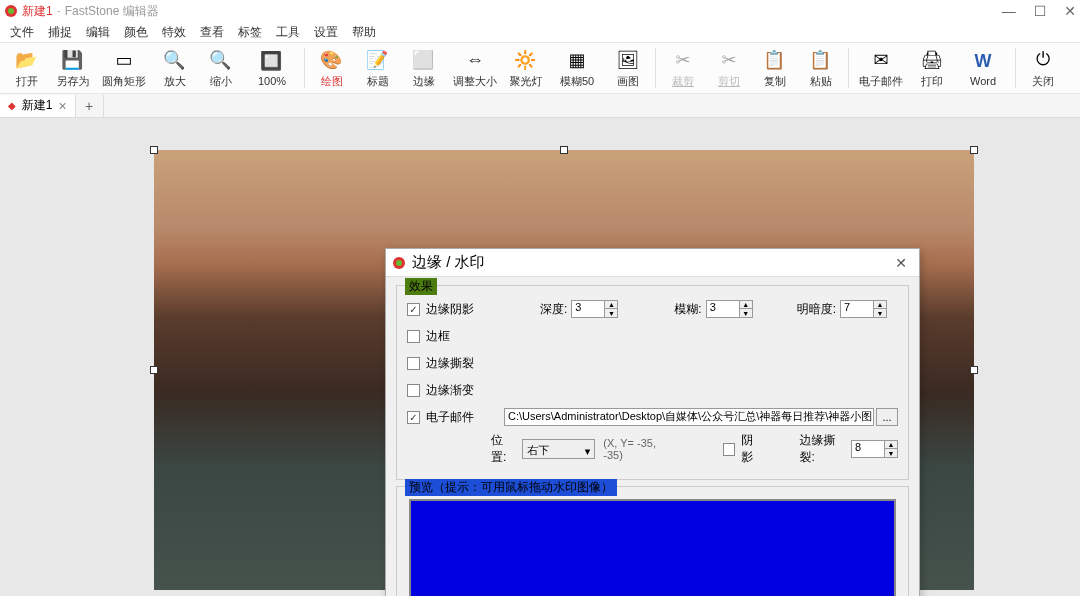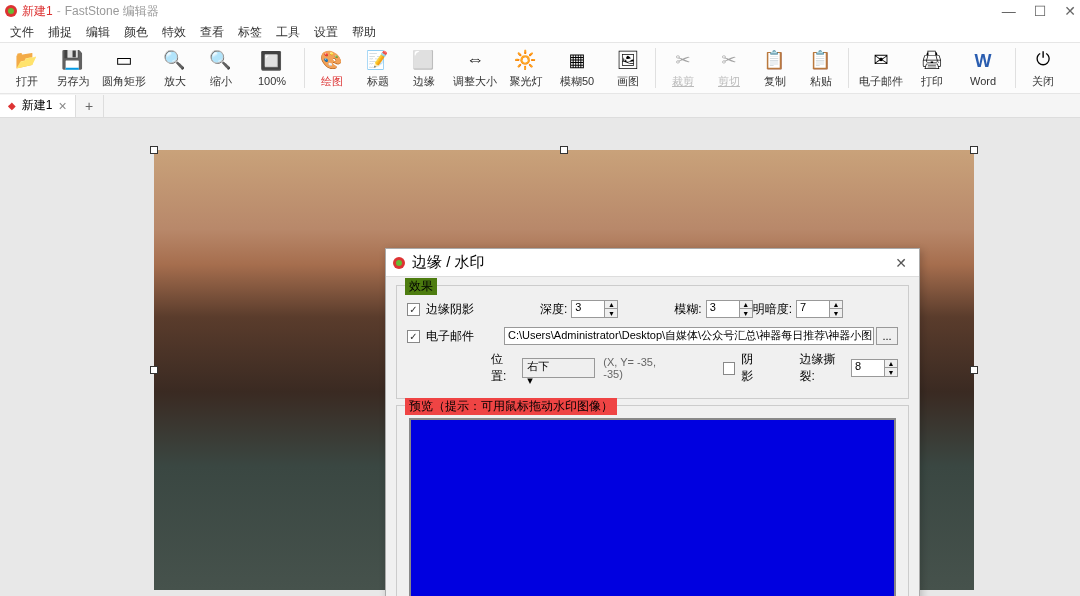--- a/index.html
+++ b/index.html
@@ -50,25 +50,25 @@
 .row { display: flex; align-items: center; min-height: 24px; margin: 3px 0; font-size: 12px; }
 .chk { width: 13px; height: 13px; border: 1px solid #888; background: #fff; display: inline-flex; align-items: center; justify-content: center; margin-right: 6px; font-size: 10px; color: #333; }
 .lbl { margin-right: 14px; }
 .numwrap { display: flex; align-items: center; }
 .numbox { width: 34px; height: 18px; border: 1px solid #999; background: #fff; padding: 0 3px; font-size: 11px; }
 .spinner { display: flex; flex-direction: column; border: 1px solid #999; border-left: none; }
 .spin { width: 12px; height: 8px; font-size: 7px; display: flex; align-items: center; justify-content: center; background: #efefef; cursor: default; }
 .spin:first-child { border-bottom: 1px solid #999; }
 .pathbox { height: 18px; border: 1px solid #999; background: #fff; padding: 0 3px; font-size: 11px; flex: 1; overflow: hidden; white-space: nowrap; }
 .browse-btn { width: 22px; height: 18px; border: 1px solid #999; background: #efefef; margin-left: 2px; text-align: center; font-size: 11px; cursor: default; line-height: 16px; }
-.selectbox { width: 78px; height: 20px; border: 1px solid #999; background: #efefef; padding: 0 4px; font-size: 11px; display: flex; align-items: flex-start; justify-content: space-between; cursor: default; flex-direction: column; }
+.selectbox { width: 78px; height: 20px; border: 1px solid #999; background: #efefef; padding: 0 4px; font-size: 11px; display: flex; align-items: flex-end; justify-content: space-between; cursor: default; }
 .xyhint { color: #666; margin-left: 8px; font-size: 11px; }
 
 .preview-fieldset { border: 1px solid #ccc; padding: 12px; position: relative; }
-.preview-title { position: absolute; top: -8px; left: 8px; background: #ef4444; padding: 0 4px; font-size: 12px; }
+.preview-title { position: absolute; top: -8px; left: 8px; background: #1d4ed8; padding: 0 4px; font-size: 12px; }
 .preview-box { width: 100%; height: 218px; background: #0000e0; border: 2px solid #888; position: relative; }
 
 
 svg { display: block; }
 </style>
 </head>
 <body>
 
 <div class="titlebar">
   <span class="titlebar-icon">
@@ -237,30 +237,42 @@
               </div>
           </div>
           <span style="margin-left:56px">模糊:</span>
           <div class="numwrap" style="margin-left:4px">
             <div class="numbox">3</div>
             <div class="spinner">
                 <div class="spin">▲</div>
                 <div class="spin">▼</div>
               </div>
           </div>
-          <span style="">明暗度:</span>
+          <span style="margin-left:44px">明暗度:</span>
           <div class="numwrap" style="margin-left:4px">
             <div class="numbox">7</div>
             <div class="spinner">
                 <div class="spin">▲</div>
                 <div class="spin">▼</div>
               </div>
           </div>
         </div>
 
+        <div class="row">
+          <span class="chk"></span>
+          <span class="lbl">边框</span>
+        </div>
+        <div class="row">
+          <span class="chk"></span>
+          <span class="lbl">边缘撕裂</span>
+        </div>
+        <div class="row">
+          <span class="chk"></span>
+          <span class="lbl">边缘渐变</span>
+        </div>
 
         <div class="row">
           <span class="chk">✓</span>
           <span class="lbl" style="margin-right:30px">电子邮件</span>
           <div class="pathbox">C:\Users\Administrator\Desktop\自媒体\公众号汇总\神器每日推荐\神器小图</div>
           <div class="browse-btn">...</div>
         </div>
 
         <div class="row" style="padding-left:84px">
           <span>位置:</span>

